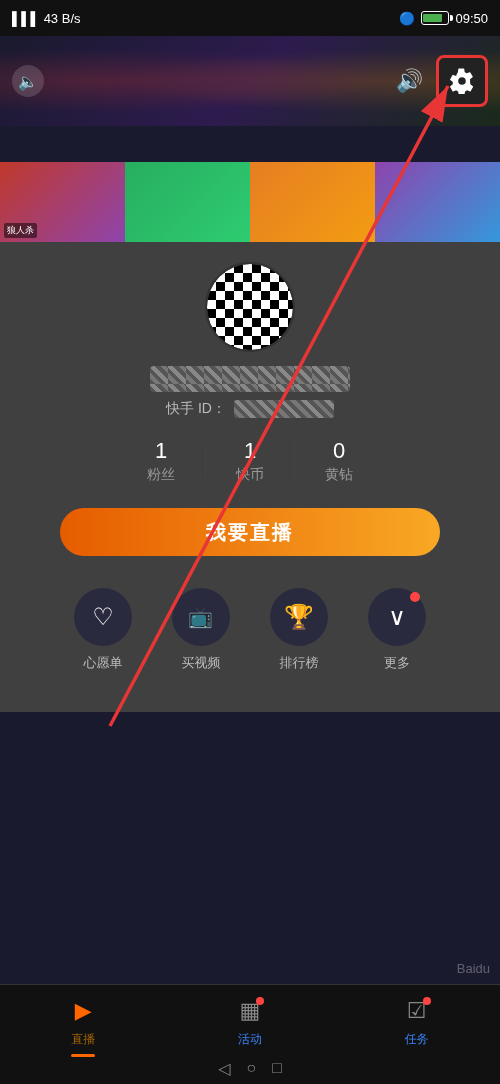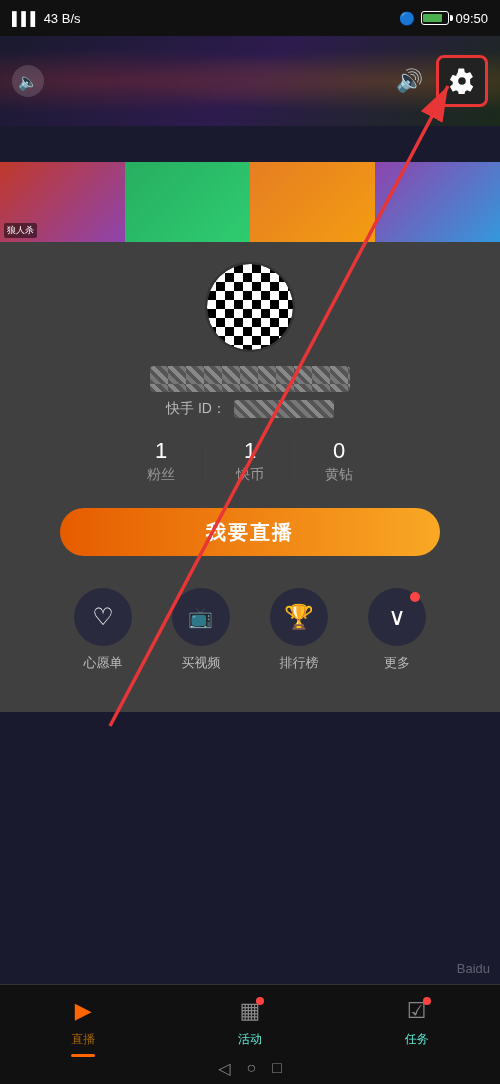--- a/index.html
+++ b/index.html
@@ -241,21 +241,21 @@
       cursor: pointer;
       position: relative;
     }
     .nav-icon-wrap {
       width: 36px; height: 32px;
       display: flex; align-items: center; justify-content: center;
       position: relative;
     }
     .nav-icon { font-size: 22px; color: #888; }
     .nav-icon.active { color: #ff6600; }
-    .nav-label { font-size: 12px; color: #5eead4; }
+    .nav-label { font-size: 12px; color: #3b82f6; }
     .nav-label.active { color: #a16207; }
     .nav-badge {
       width: 8px; height: 8px;
       background: #ff4444; border-radius: 50%;
       position: absolute; top: 2px; right: 4px;
     }
     .nav-underline {
       width: 24px; height: 3px;
       background: #ff6600; border-radius: 2px;
       margin-top: 2px;

